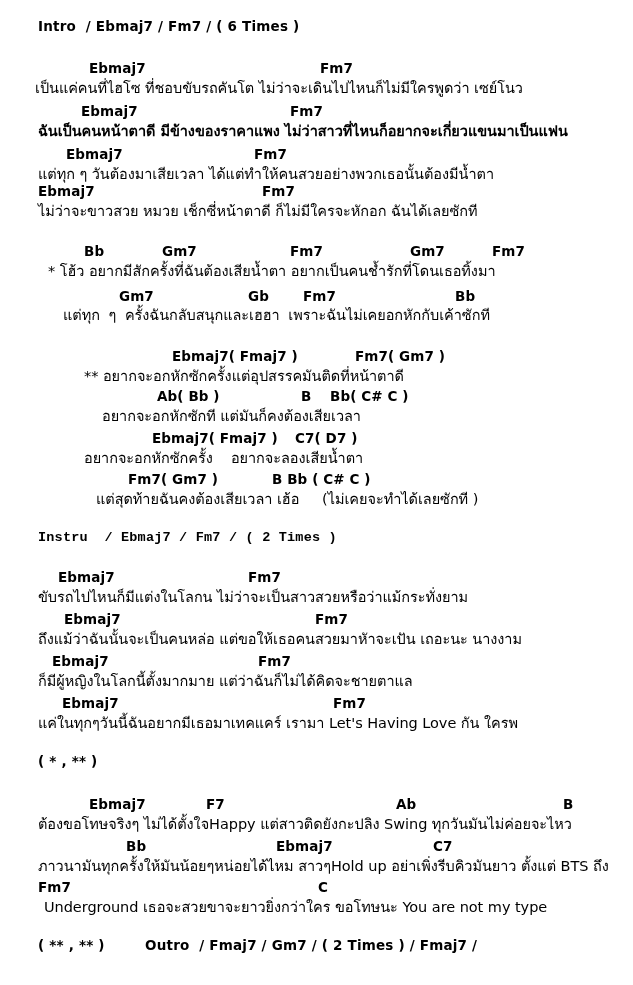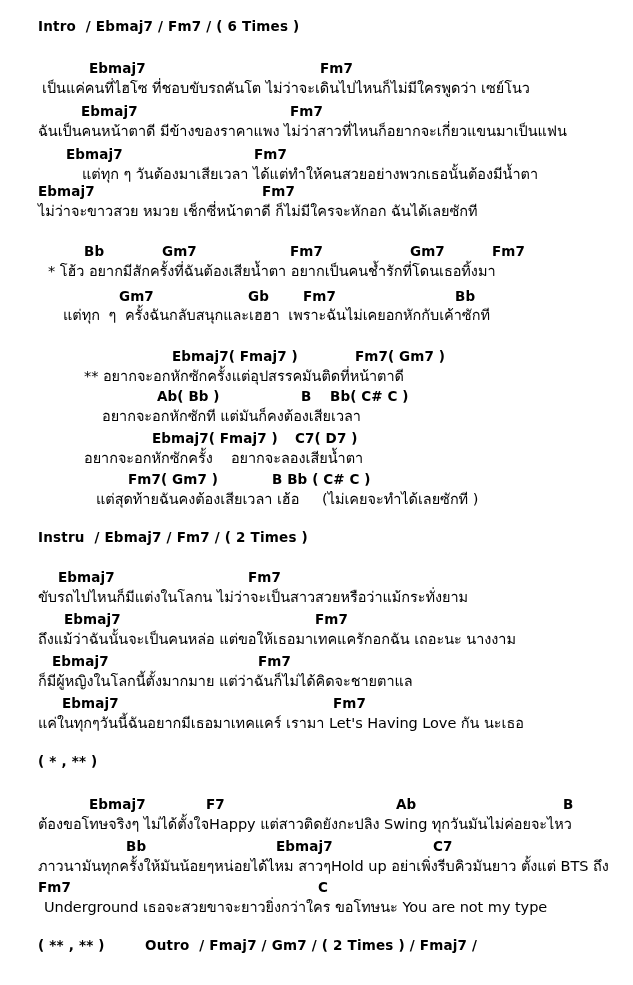--- a/index.html
+++ b/index.html
@@ -53,48 +53,48 @@
     top: 0;
     white-space: pre;
   }
 </style>
 </head>
 <body>
 
 <div id="sheet">
     <div class="line sectionline" style="top: 20px;"><span class="ch" style="left: 38px;">Intro  / Ebmaj7 / Fm7 / ( 6 Times )</span></div>
     <div class="line chordline" style="top: 62px;"><span class="ch" style="left: 89px;">Ebmaj7</span><span class="ch" style="left: 320px;">Fm7</span></div>
-    <div class="line lyricline" style="top: 81px;"><span class="lx" style="left: 42px;">เป็นแค่คนที่ไฮโซ ที่ชอบขับรถคันโต ไม่ว่าจะเดินไปไหนก็ไม่มีใครพูดว่า เซย์โนว</span></div>
+    <div class="line lyricline" style="top: 81px;"><span class="lx" style="left: 35px;">เป็นแค่คนที่ไฮโซ ที่ชอบขับรถคันโต ไม่ว่าจะเดินไปไหนก็ไม่มีใครพูดว่า เซย์โนว</span></div>
     <div class="line chordline" style="top: 105px;"><span class="ch" style="left: 81px;">Ebmaj7</span><span class="ch" style="left: 290px;">Fm7</span></div>
-    <div class="line lyricline" style="top: 124px;"><span class="lx" style="left: 38px;">ฉันเป็นคนหน้าตาดี มีข้างของราคาแพง ไม่ว่าสาวที่ไหนก็อยากจะเกี่ยวแขนมาเป็นแฟน</span></div>
+    <div class="line lyricline" style="top: 124px;"><span class="lx" style="left: 38px; font-weight: bold;">ฉันเป็นคนหน้าตาดี มีข้างของราคาแพง ไม่ว่าสาวที่ไหนก็อยากจะเกี่ยวแขนมาเป็นแฟน</span></div>
     <div class="line chordline" style="top: 148px;"><span class="ch" style="left: 66px;">Ebmaj7</span><span class="ch" style="left: 254px;">Fm7</span></div>
-    <div class="line lyricline" style="top: 167px;"><span class="lx" style="left: 38px; margin-left: 44px;">แต่ทุก ๆ วันต้องมาเสียเวลา ได้แต่ทำให้คนสวยอย่างพวกเธอนั้นต้องมีน้ำตา</span></div>
+    <div class="line lyricline" style="top: 167px;"><span class="lx" style="left: 38px;">แต่ทุก ๆ วันต้องมาเสียเวลา ได้แต่ทำให้คนสวยอย่างพวกเธอนั้นต้องมีน้ำตา</span></div>
     <div class="line chordline" style="top: 185px;"><span class="ch" style="left: 38px;">Ebmaj7</span><span class="ch" style="left: 262px;">Fm7</span></div>
     <div class="line lyricline" style="top: 204px;"><span class="lx" style="left: 38px;">ไม่ว่าจะขาวสวย หมวย เช็กซี่หน้าตาดี ก็ไม่มีใครจะหักอก ฉันได้เลยซักที</span></div>
     <div class="line chordline" style="top: 245px;"><span class="ch" style="left: 84px;">Bb</span><span class="ch" style="left: 162px;">Gm7</span><span class="ch" style="left: 290px;">Fm7</span><span class="ch" style="left: 410px;">Gm7</span><span class="ch" style="left: 492px;">Fm7</span></div>
     <div class="line lyricline" style="top: 264px;"><span class="lx" style="left: 48px;">* โฮ้ว อยากมีสักครั้งที่ฉันต้องเสียน้ำตา อยากเป็นคนช้ำรักที่โดนเธอทิ้งมา</span></div>
     <div class="line chordline" style="top: 290px;"><span class="ch" style="left: 119px;">Gm7</span><span class="ch" style="left: 248px;">Gb</span><span class="ch" style="left: 303px;">Fm7</span><span class="ch" style="left: 455px;">Bb</span></div>
     <div class="line lyricline" style="top: 309px;"><span class="lx" style="left: 63px; font-family: Liberation Mono, monospace;">แต่ทุก ๆ ครั้งฉันกลับสนุกและเฮฮา เพราะฉันไม่เคยอกหักกับเค้าซักที</span></div>
     <div class="line chordline" style="top: 350px;"><span class="ch" style="left: 172px;">Ebmaj7( Fmaj7 )</span><span class="ch" style="left: 355px;">Fm7( Gm7 )</span></div>
     <div class="line lyricline" style="top: 369px;"><span class="lx" style="left: 84px;">** อยากจะอกหักซักครั้งแต่อุปสรรคมันติดที่หน้าตาดี</span></div>
     <div class="line chordline" style="top: 390px;"><span class="ch" style="left: 157px;">Ab( Bb )</span><span class="ch" style="left: 301px;">B</span><span class="ch" style="left: 330px;">Bb( C# C )</span></div>
     <div class="line lyricline" style="top: 409px;"><span class="lx" style="left: 102px;">อยากจะอกหักซักที แต่มันก็คงต้องเสียเวลา</span></div>
     <div class="line chordline" style="top: 432px;"><span class="ch" style="left: 152px;">Ebmaj7( Fmaj7 )</span><span class="ch" style="left: 295px;">C7( D7 )</span></div>
     <div class="line lyricline" style="top: 451px;"><span class="lx" style="left: 84px; text-align: center;">อยากจะอกหักซักครั้ง    อยากจะลองเสียน้ำตา</span></div>
     <div class="line chordline" style="top: 473px;"><span class="ch" style="left: 128px;">Fm7( Gm7 )</span><span class="ch" style="left: 272px;">B Bb ( C# C )</span></div>
     <div class="line lyricline" style="top: 492px;"><span class="lx" style="left: 96px;">แต่สุดท้ายฉันคงต้องเสียเวลา เฮ้อ     (ไม่เคยจะทำได้เลยซักที )</span></div>
-    <div class="line sectionline" style="top: 531px;"><span class="ch" style="left: 38px;">Instru  / Ebmaj7 / Fm7 / ( 2 Times )</span></div>
+    <div class="line sectionline" style="top: 531px;"><span class="ch" style="left: 38px; font-family: Liberation Mono, monospace;">Instru  / Ebmaj7 / Fm7 / ( 2 Times )</span></div>
     <div class="line chordline" style="top: 571px;"><span class="ch" style="left: 58px;">Ebmaj7</span><span class="ch" style="left: 248px;">Fm7</span></div>
     <div class="line lyricline" style="top: 590px;"><span class="lx" style="left: 38px;">ขับรถไปไหนก็มีแต่งในโลกน ไม่ว่าจะเป็นสาวสวยหรือว่าแม้กระทั่งยาม</span></div>
     <div class="line chordline" style="top: 613px;"><span class="ch" style="left: 64px;">Ebmaj7</span><span class="ch" style="left: 315px;">Fm7</span></div>
-    <div class="line lyricline" style="top: 632px;"><span class="lx" style="left: 38px;">ถึงแม้ว่าฉันนั้นจะเป็นคนหล่อ แต่ขอให้เธอมาเทคแครักอกฉัน เถอะนะ นางงาม</span></div>
+    <div class="line lyricline" style="top: 632px;"><span class="lx" style="left: 38px;">ถึงแม้ว่าฉันนั้นจะเป็นคนหล่อ แต่ขอให้เธอคนสวยมาหัาจะเปัน เถอะนะ นางงาม</span></div>
     <div class="line chordline" style="top: 655px;"><span class="ch" style="left: 52px;">Ebmaj7</span><span class="ch" style="left: 258px;">Fm7</span></div>
     <div class="line lyricline" style="top: 674px;"><span class="lx" style="left: 38px;">ก็มีผู้หญิงในโลกนี้ตั้งมากมาย แต่ว่าฉันก็ไม่ได้คิดจะชายตาแล</span></div>
     <div class="line chordline" style="top: 697px;"><span class="ch" style="left: 62px;">Ebmaj7</span><span class="ch" style="left: 333px;">Fm7</span></div>
-    <div class="line lyricline" style="top: 716px;"><span class="lx" style="left: 38px;">แค่ในทุกๆวันนี้ฉันอยากมีเธอมาเทคแคร์ เรามา Let's Having Love กัน นะเธอ</span></div>
+    <div class="line lyricline" style="top: 716px;"><span class="lx" style="left: 38px;">แค่ในทุกๆวันนี้ฉันอยากมีเธอมาเทคแคร์ เรามา Let's Having Love กัน ใครพ</span></div>
     <div class="line sectionline" style="top: 755px;"><span class="ch" style="left: 38px;">( * , ** )</span></div>
     <div class="line chordline" style="top: 798px;"><span class="ch" style="left: 89px;">Ebmaj7</span><span class="ch" style="left: 206px;">F7</span><span class="ch" style="left: 396px;">Ab</span><span class="ch" style="left: 563px;">B</span></div>
     <div class="line lyricline" style="top: 817px;"><span class="lx" style="left: 38px;">ต้องขอโทษจริงๆ ไม่ได้ตั้งใจHappy แต่สาวติดยังกะปลิง Swing ทุกวันมันไม่ค่อยจะไหว</span></div>
     <div class="line chordline" style="top: 840px;"><span class="ch" style="left: 126px;">Bb</span><span class="ch" style="left: 276px;">Ebmaj7</span><span class="ch" style="left: 433px;">C7</span></div>
     <div class="line lyricline" style="top: 859px;"><span class="lx" style="left: 38px;">ภาวนามันทุกครั้งให้มันน้อยๆหน่อยได้ไหม สาวๆHold up อย่าเพิ่งรีบคิวมันยาว ตั้งแต่ BTS ถึง</span></div>
     <div class="line chordline" style="top: 881px;"><span class="ch" style="left: 38px;">Fm7</span><span class="ch" style="left: 318px;">C</span></div>
     <div class="line lyricline" style="top: 900px;"><span class="lx" style="left: 38px; margin-left: 6px;">Underground เธอจะสวยขาจะยาวยิ่งกว่าใคร ขอโทษนะ You are not my type</span></div>
     <div class="line sectionline" style="top: 939px;"><span class="ch" style="left: 38px;">( ** , ** )</span><span class="ch" style="left: 145px;">Outro  / Fmaj7 / Gm7 / ( 2 Times ) / Fmaj7 /</span></div>
   </div>
 

